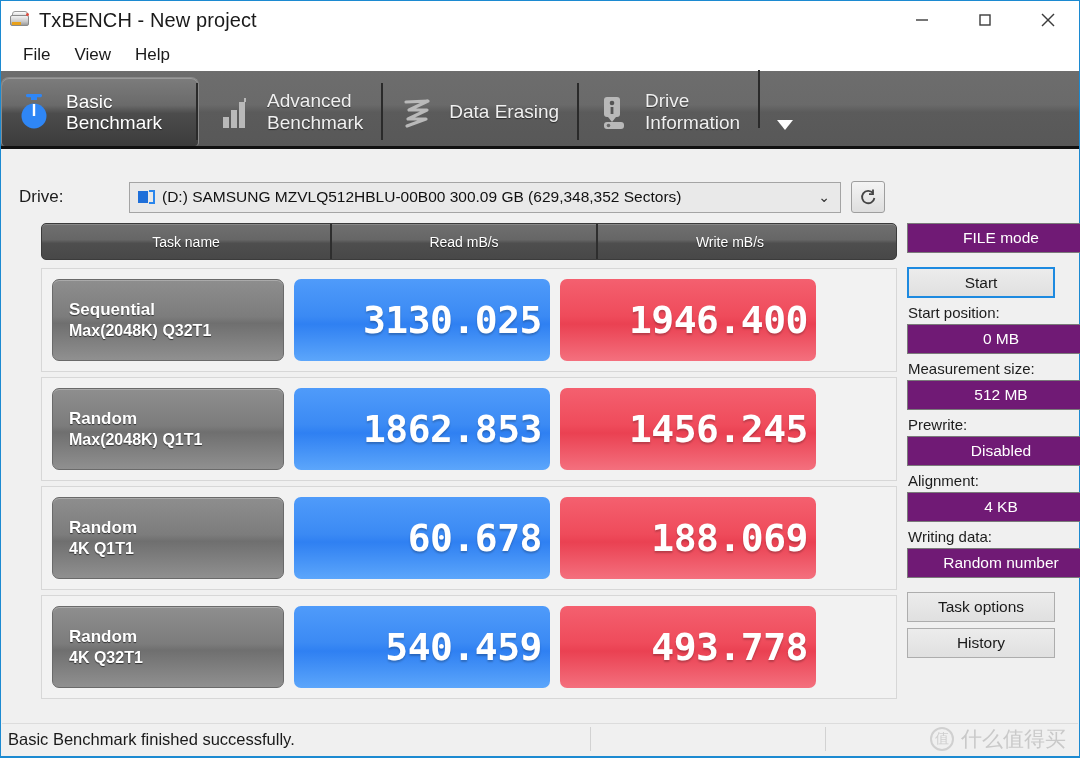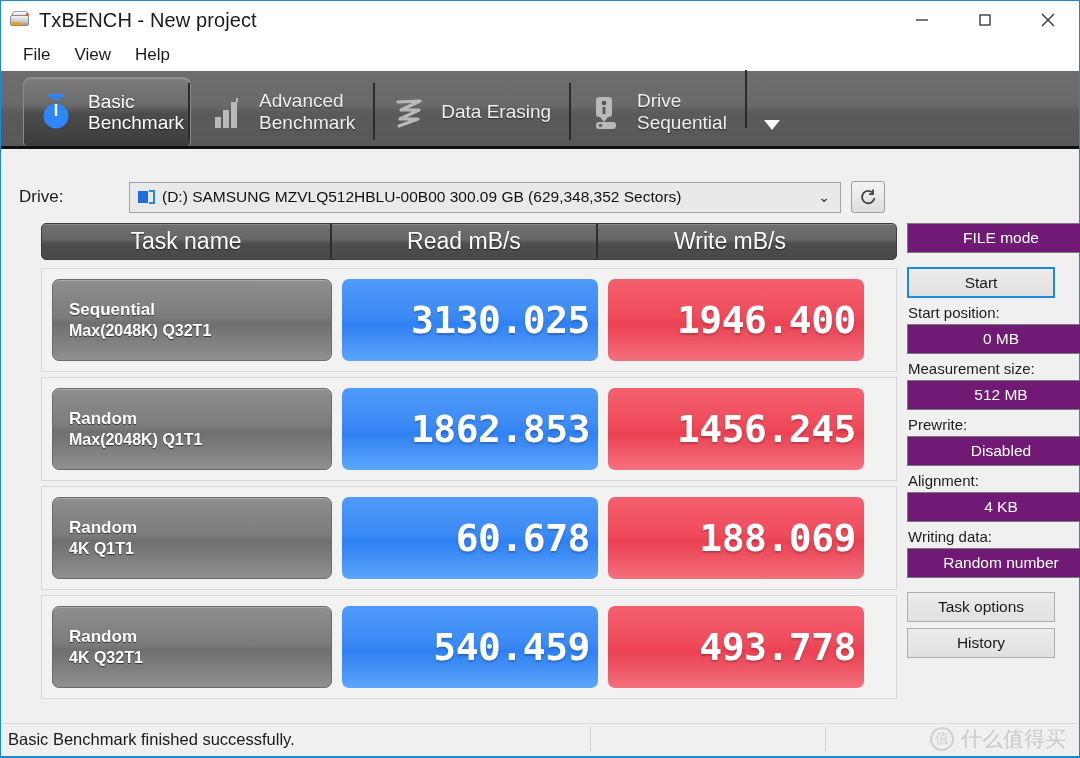--- a/index.html
+++ b/index.html
@@ -94,27 +94,26 @@
     gap: 12px;
     padding: 0 18px 0 16px;
     color: #e3e3e3;
   }
   .tab + .tab::before {
     content: "";
     position: absolute; left: 0; top: 6px; bottom: 6px;
     width: 2px; background: #2a2a2a;
   }
   .tab.active {
-    margin-left: 22px;
     border-radius: 8px 8px 4px 4px;
     background: linear-gradient(180deg,#7c7c7c 0%, #6a6a6a 40%, #4c4c4c 52%, #3c3c3c 100%);
     border: 1px solid #8a8a8a;
     border-bottom: none;
     box-shadow: inset 0 1px 0 #9a9a9a;
-    padding: 0 6px 0 12px;
+    padding: 0 36px 0 12px;
   }
   .tab.active + .tab::before { left: -3px; }
   .tab-label {
     font-size: 19px; line-height: 1.12;
     color: #f0f0f0;
     white-space: pre-line;
     text-shadow: 0 1px 1px rgba(0,0,0,.55);
   }
   .tab.active .tab-label { color: #ffffff; }
   .tab-icon { width: 40px; height: 42px; flex: 0 0 auto; position: relative; }
@@ -172,39 +171,39 @@
   .res-head {
     display: flex; height: 37px;
     border-radius: 5px;
     background: linear-gradient(180deg,#6f6f6f 0%, #666666 45%, #4e4e4e 55%, #484848 100%);
     border: 1px solid #3b3b3b;
     overflow: hidden;
     box-shadow: inset 0 1px 0 rgba(255,255,255,.18);
   }
   .res-head .col {
     display: flex; align-items: center; justify-content: center;
-    color: #ffffff; font-size: 23px;
+    color: #ffffff; font-size: 14px;
     text-shadow: 0 1px 1px rgba(0,0,0,.6);
   }
   .res-head .col + .col { border-left: 2px solid #2e2e2e; }
   .c1 { width: 288px; }
   .c2 { width: 266px; }
   .c3 { width: 266px; }
 
   .rows { margin-top: 8px; }
   .row {
     height: 104px;
     border: 1px solid #d7d7d7;
     background: #f2f2f2;
     display: flex; align-items: center;
     padding: 0 5px;
     margin-bottom: 5px;
   }
   .row .task {
-    width: 280px; height: 82px;
+    width: 232px; height: 82px;
     margin-left: 5px;
     border-radius: 7px;
     background: linear-gradient(180deg,#8e8e8e 0%, #7c7c7c 46%, #6f6f6f 54%, #909090 100%);
     border: 1px solid #6a6a6a;
     box-shadow: inset 0 1px 0 rgba(255,255,255,.25);
     display: flex; flex-direction: column; justify-content: center;
     padding-left: 16px;
   }
   .task .t1 { font-size: 17px; color:#fff; font-weight: bold; text-shadow: 0 1px 1px rgba(0,0,0,.6); }
   .task .t2 { font-size: 16px; color:#fff; font-weight: bold; text-shadow: 0 1px 1px rgba(0,0,0,.6); margin-top: 2px; }
@@ -356,21 +355,21 @@
         <svg width="40" height="42" viewBox="0 0 40 42">
           <rect x="11" y="6" width="16" height="20" rx="3" fill="#b9b9b9"></rect>
           <circle cx="19" cy="12" r="2.3" fill="#555"></circle>
           <rect x="17.6" y="16" width="2.8" height="7" fill="#555"></rect>
           <path d="M15 26 l4 5 l4 -5 z" fill="#b9b9b9"></path>
           <rect x="11" y="31" width="20" height="7" rx="3" fill="#b9b9b9"></rect>
           <circle cx="15.5" cy="34.5" r="1.8" fill="#666"></circle>
         </svg>
       </div>
       <div class="tab-label">Drive
-Sequential</div>
+Information</div>
     </div>
 
     <div class="more-arrow">
       <svg width="22" height="16" viewBox="0 0 22 16">
           <path d="M3 4 L19 4 L11 14 Z" fill="#ffffff"></path>
         </svg>
     </div>
   </div>
 
   <div class="driverow">

